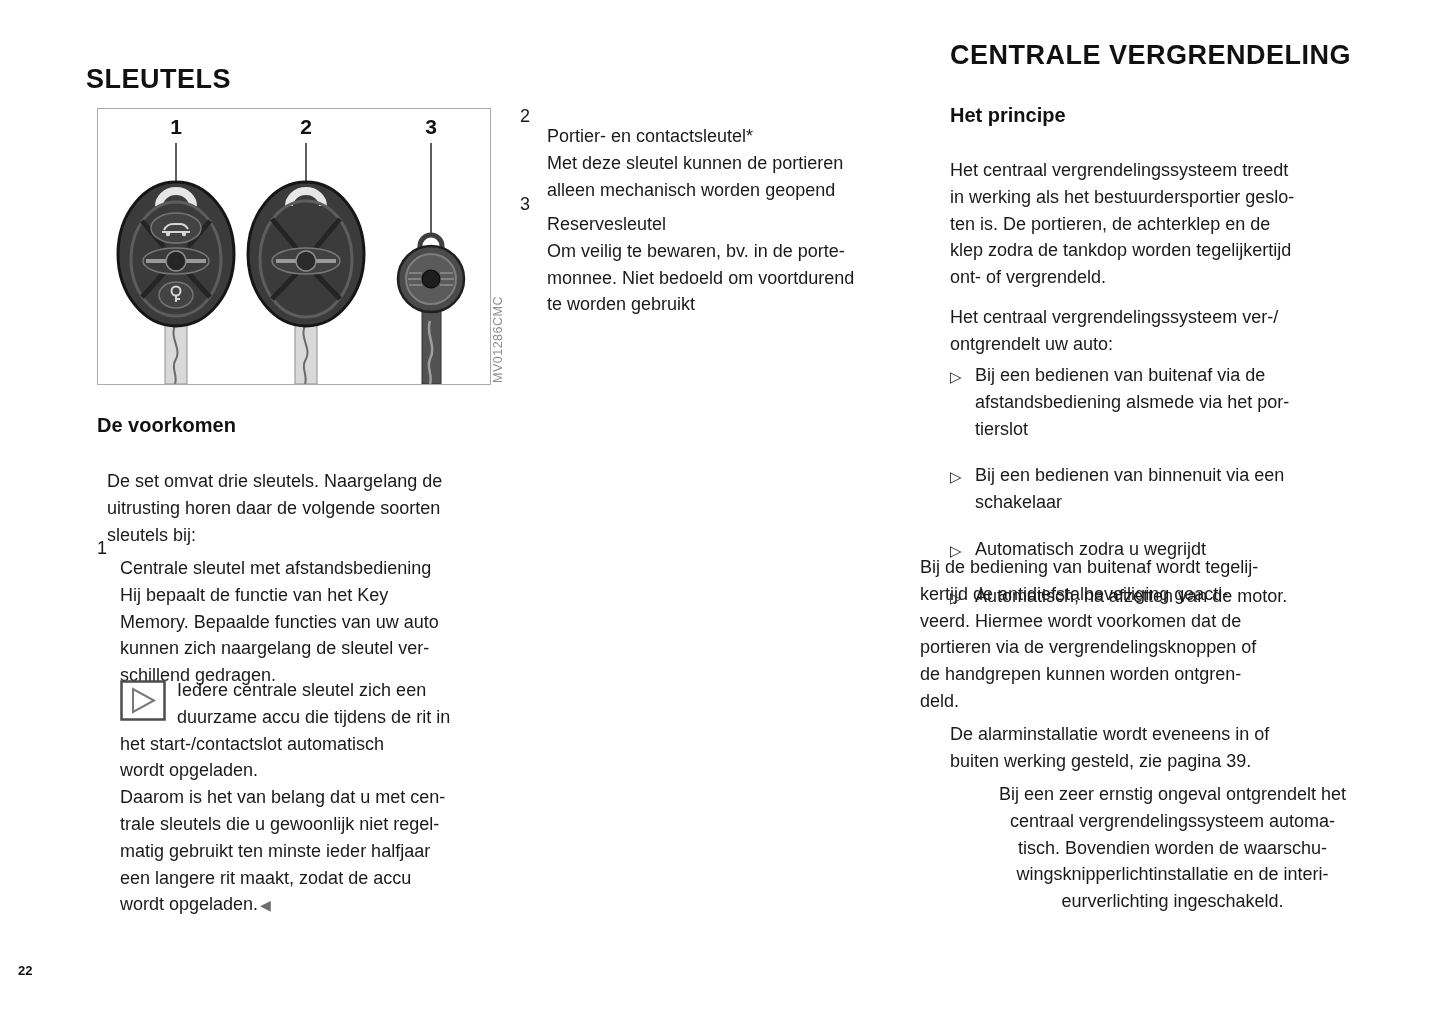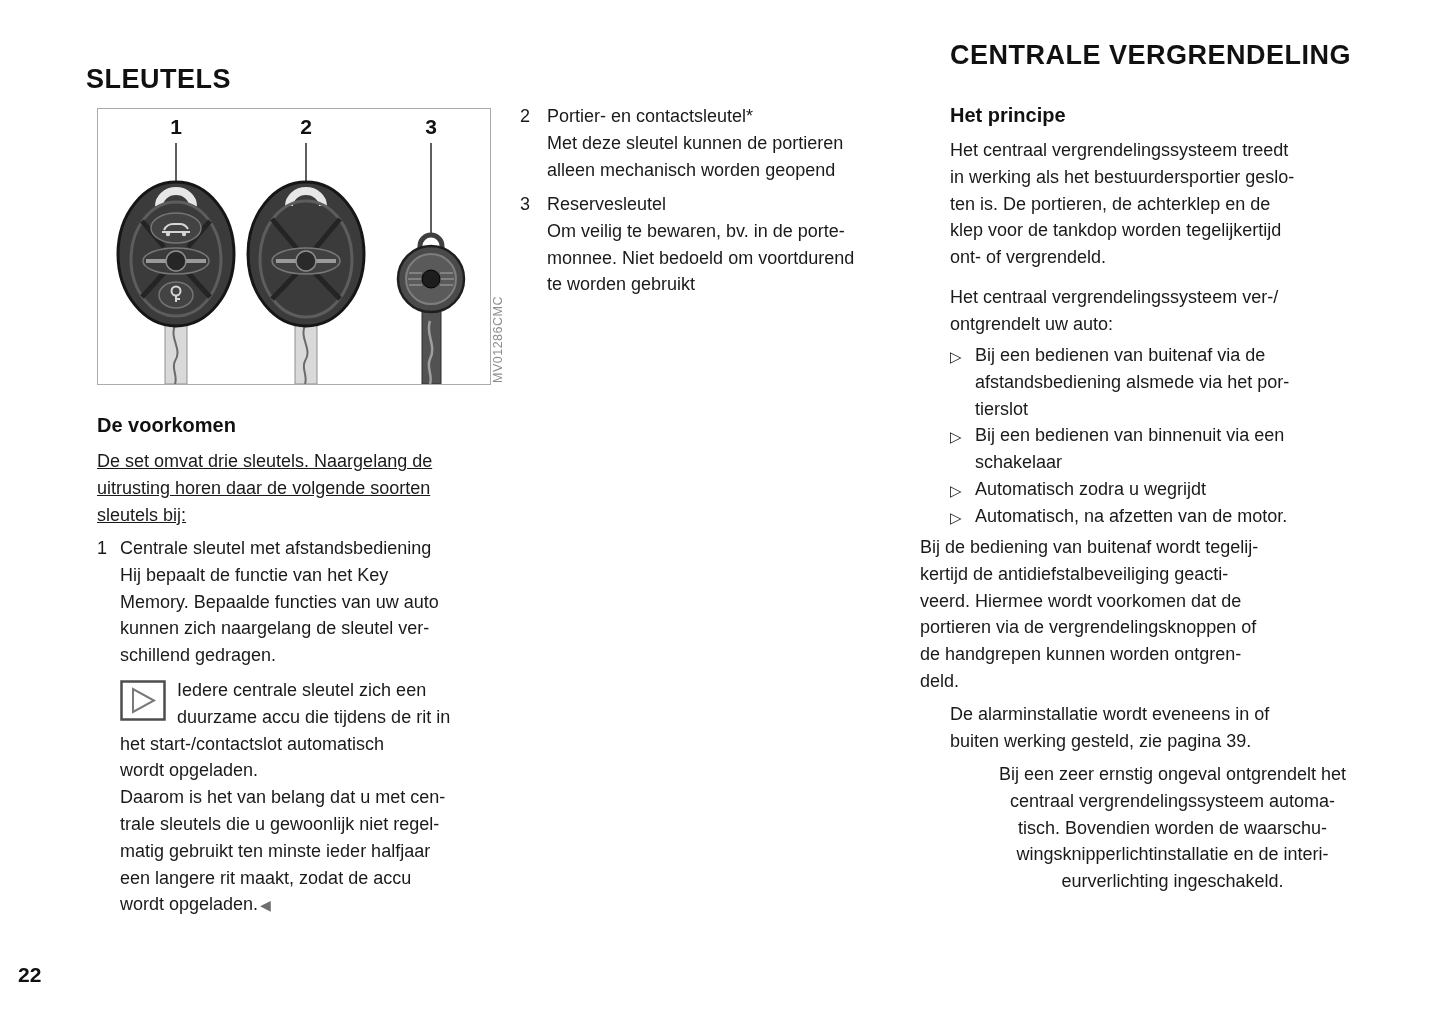--- a/index.html
+++ b/index.html
@@ -2,38 +2,38 @@
 <html><head>
 <meta charset="utf-8">
 <style>
   html,body{margin:0;padding:0;background:#ffffff;}
   body{width:1445px;height:1012px;position:relative;overflow:hidden;
        font-family:"Liberation Sans",sans-serif;color:#1a1a1a;}
   .abs{position:absolute;}
   .h1{font-size:27px;font-weight:700;letter-spacing:.5px;color:#111;}
   .h2{font-size:20px;font-weight:700;color:#111;}
   .body-txt{font-size:18px;line-height:26.8px;}
-  .lines{white-space:pre-line;}
+  .lines{white-space:pre-line;margin-top:20px;}
   .list-item{position:absolute;}
   .list-item .num{position:absolute;left:0;top:0;}
   .pad23{padding-left:23px;}
   .pad27{padding-left:27px;}
   .figure{position:absolute;left:97px;top:108px;width:392px;height:275px;
           border:1px solid #ababab;background:#fff;}
   .fig-num{position:absolute;top:6px;width:24px;text-align:center;
            font-size:21px;font-weight:700;color:#111;}
   .fig-code{position:absolute;left:491px;top:294px;height:89px;
             font-size:12.5px;letter-spacing:.5px;color:#8d8d8d;
             writing-mode:vertical-rl;transform:rotate(180deg);}
   .bullet-item{position:relative;padding-left:25px;}
   .bullet-item .marker{position:absolute;left:0;top:2px;font-size:15px;color:#1a1a1a;}
   .note-block{position:absolute;left:120px;top:677px;width:404px;}
   .note-icon{float:left;margin:3px 11px 5px 0;}
   .end-marker{color:#6e6e6e;font-size:14px;margin-left:2px;}
-  .page-num{position:absolute;left:18px;top:963px;font-size:21px;font-weight:700;color:#111;}
+  .page-num{position:absolute;left:18px;top:963px;font-size:13px;font-weight:700;color:#111;}
 </style>
 </head>
 <body>
 
 <div class="abs h1" style="left:86px;top:40px;margin-top:24px;">SLEUTELS</div>
 
 <div class="figure">
   <svg width="392" height="275" viewBox="0 0 392 275">
 
     <line x1="78" y1="34" x2="78" y2="78" stroke="#2a2a2a" stroke-width="1.5"></line>
@@ -82,21 +82,21 @@
     <circle cx="333" cy="170" r="9" fill="#1d1d1d" stroke="#000000" stroke-width="1"></circle>
   </svg>
   <div class="fig-num" style="left:66px;">1</div>
   <div class="fig-num" style="left:196px;">2</div>
   <div class="fig-num" style="left:321px;">3</div>
 </div>
 <div class="fig-code">MV01286CMC</div>
 
 <div class="abs h2" style="left:97px;top:414px;">De voorkomen</div>
 
-<div class="abs body-txt lines" style="left:97px;top:448px;width:430px;text-decoration:underline;">De set omvat drie sleutels. Naargelang de
+<div class="abs body-txt lines" style="left:107px;top:448px;width:430px;">De set omvat drie sleutels. Naargelang de
 uitrusting horen daar de volgende soorten
 sleutels bij:</div>
 
 <div class="list-item body-txt pad23" style="left:97px;top:535px;width:440px;">
   <span class="num">1</span>
   <span class="lines" style="display:block;">Centrale sleutel met afstandsbediening
 Hij bepaalt de functie van het Key
 Memory. Bepaalde functies van uw auto
 kunnen zich naargelang de sleutel ver-
 schillend gedragen.</span>
@@ -133,21 +133,21 @@
 te worden gebruikt</span>
 </div>
 
 <div class="abs h1" style="left:950px;top:40px;">CENTRALE VERGRENDELING</div>
 
 <div class="abs h2" style="left:950px;top:104px;">Het principe</div>
 
 <div class="abs body-txt lines" style="left:950px;top:137px;width:445px;">Het centraal vergrendelingssysteem treedt
 in werking als het bestuurdersportier geslo-
 ten is. De portieren, de achterklep en de
-klep voor de tankdop worden tegelijkertijd
+klep zodra de tankdop worden tegelijkertijd
 ont- of vergrendeld.</div>
 
 <div class="abs body-txt lines" style="left:950px;top:284px;width:445px;">Het centraal vergrendelingssysteem ver-/
 ontgrendelt uw auto:</div>
 
 <div class="abs body-txt" style="left:950px;top:342px;width:445px;">
   <div class="bullet-item">
     <span class="marker">▷</span>
     <span class="lines" style="display:block;">Bij een bedienen van buitenaf via de
 afstandsbediening alsmede via het por-

